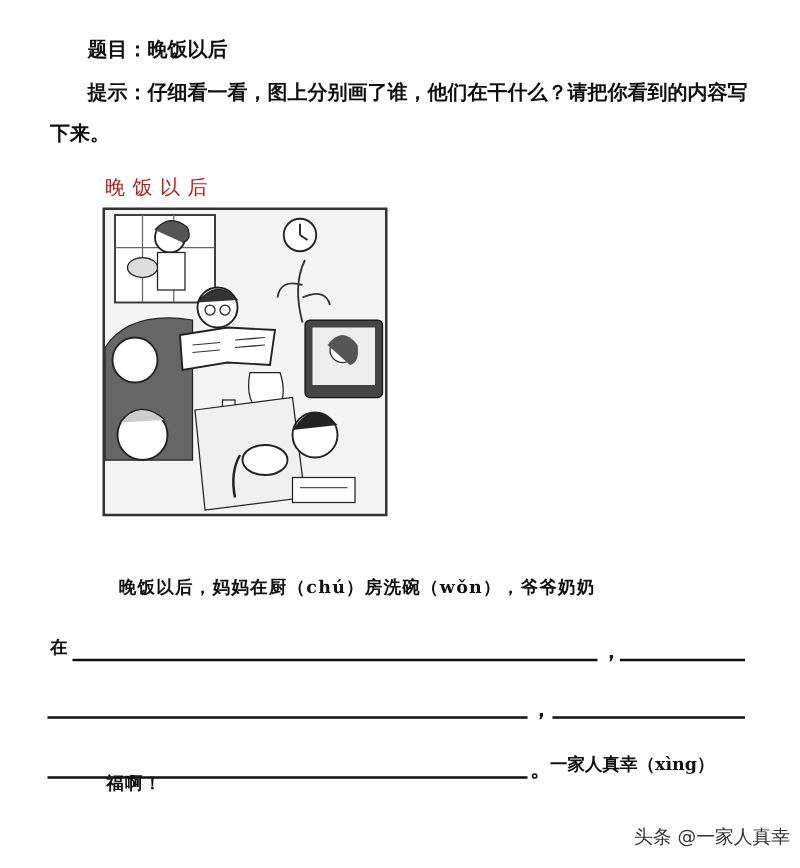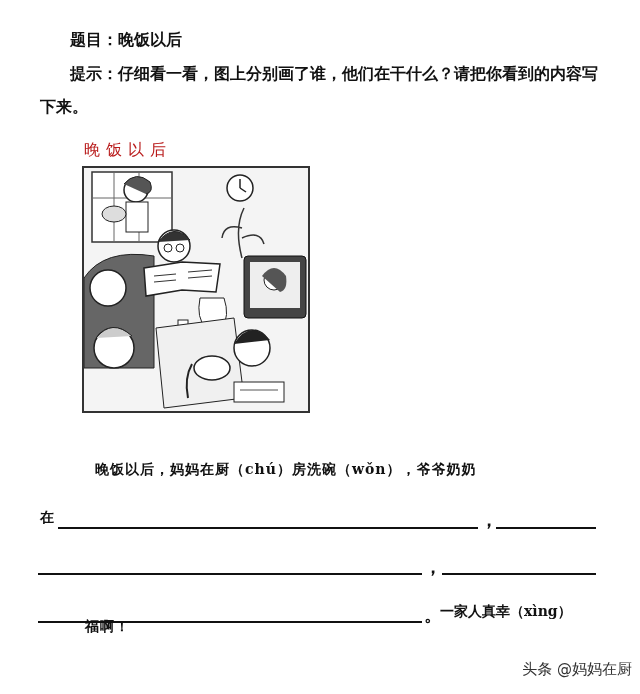--- a/index.html
+++ b/index.html
@@ -98,13 +98,13 @@
 <div class="uline" style="left:38px; top:573px; width:384px;"></div>
 <div class="abs punct" style="left:424px; top:555px;">，</div>
 <div class="uline" style="left:442px; top:573px; width:154px;"></div>
 
 <div class="uline" style="left:38px; top:621px; width:384px;"></div>
 <div class="abs punct" style="left:424px; top:603px;">。</div>
 <div class="abs body-line" style="left:440px; top:603px; letter-spacing:0;">一家人真幸（xìng）</div>
 
 <div class="abs body-line" style="left:40px; top:618px;margin-left:45px;">福啊！</div>
 
-<div class="abs watermark">头条 @妈妈在厨</div>
+<div class="abs watermark">头条 @一家人真幸</div>
 
 </body></html>

